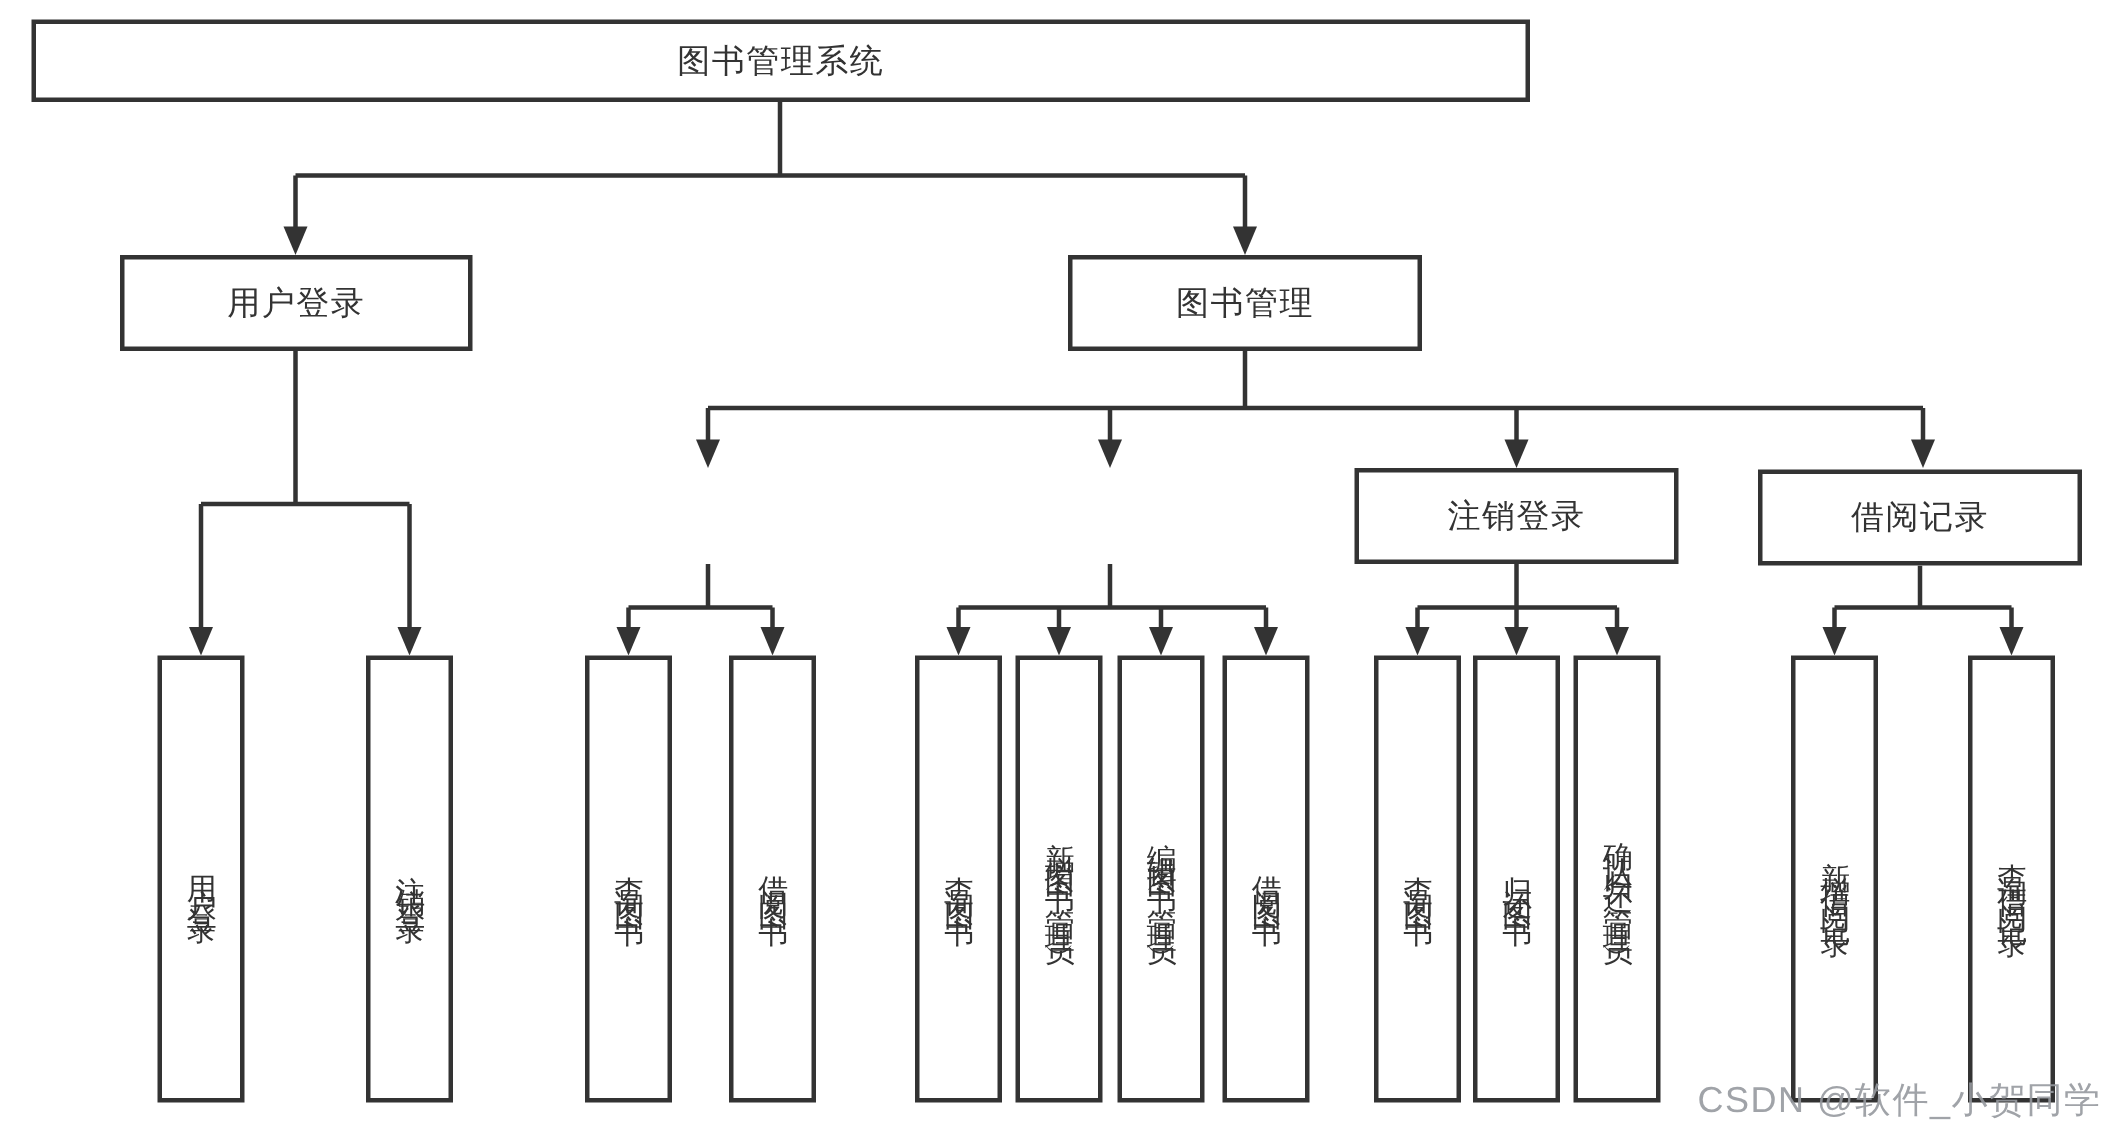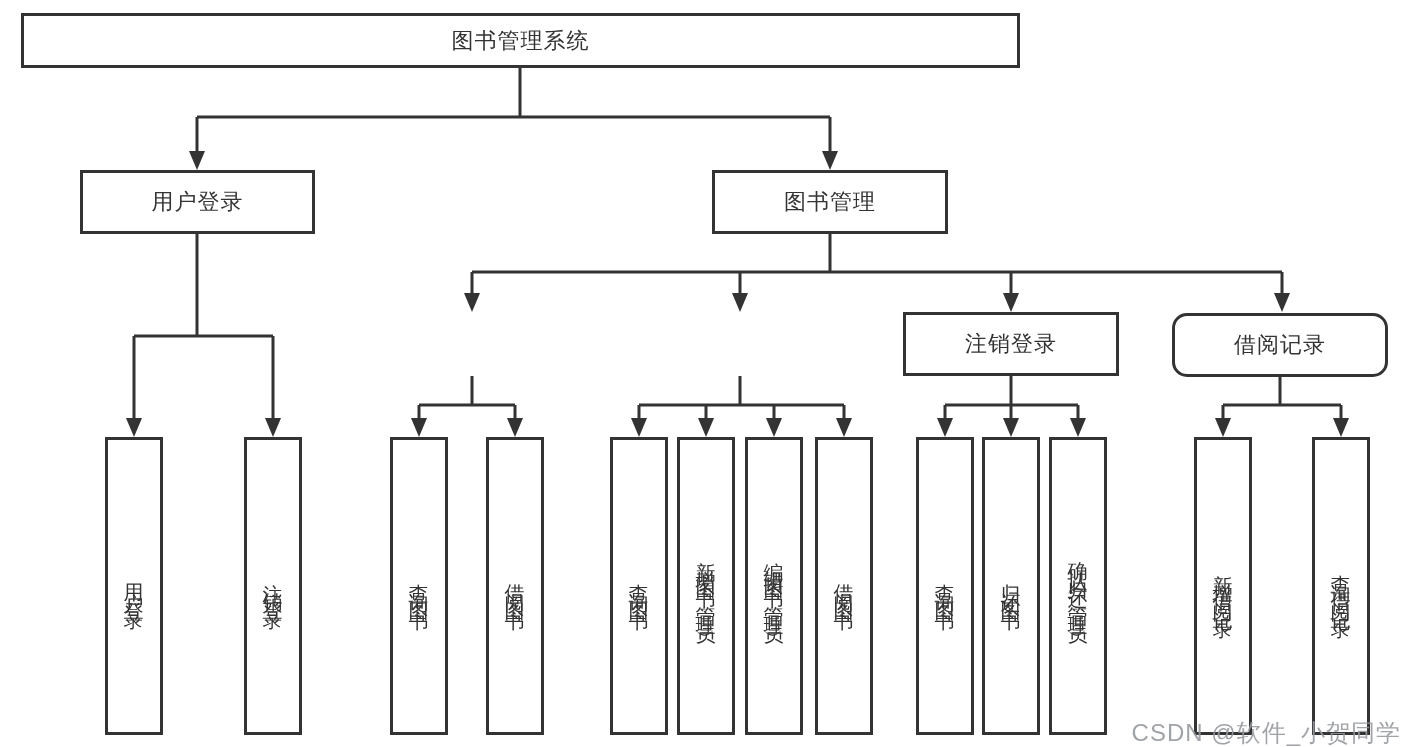--- a/index.html
+++ b/index.html
@@ -107,21 +107,21 @@
       <polygon points="1333,418 1349,418 1341,437"></polygon>
     </g>
   </svg>
 
   <div class="box h" style="left:21px; top:13px; width:999px; height:55px;">图书管理系统</div>
 
   <div class="box h" style="left:80px; top:170px; width:235px; height:64px;">用户登录</div>
   <div class="box h" style="left:712px; top:170px; width:236px; height:64px;">图书管理</div>
 
   <div class="box h" style="left:903px; top:312px; width:216px; height:64px;">注销登录</div>
-  <div class="box h" style="left:1172px; top:313px; width:216px; height:64px;border-radius:15px;">借阅记录</div>
+  <div class="box h" style="left:1172px; top:313px; width:216px; height:64px;">借阅记录</div>
 
   <div class="box v" style="left:105px; top:437px;">
     <span class="vt">用户登录</span>
   </div>
   <div class="box v" style="left:244px; top:437px;">
     <span class="vt">注销登录</span>
   </div>
 
   <div class="box v" style="left:390px; top:437px;">
     <span class="vt">查询图书</span>

